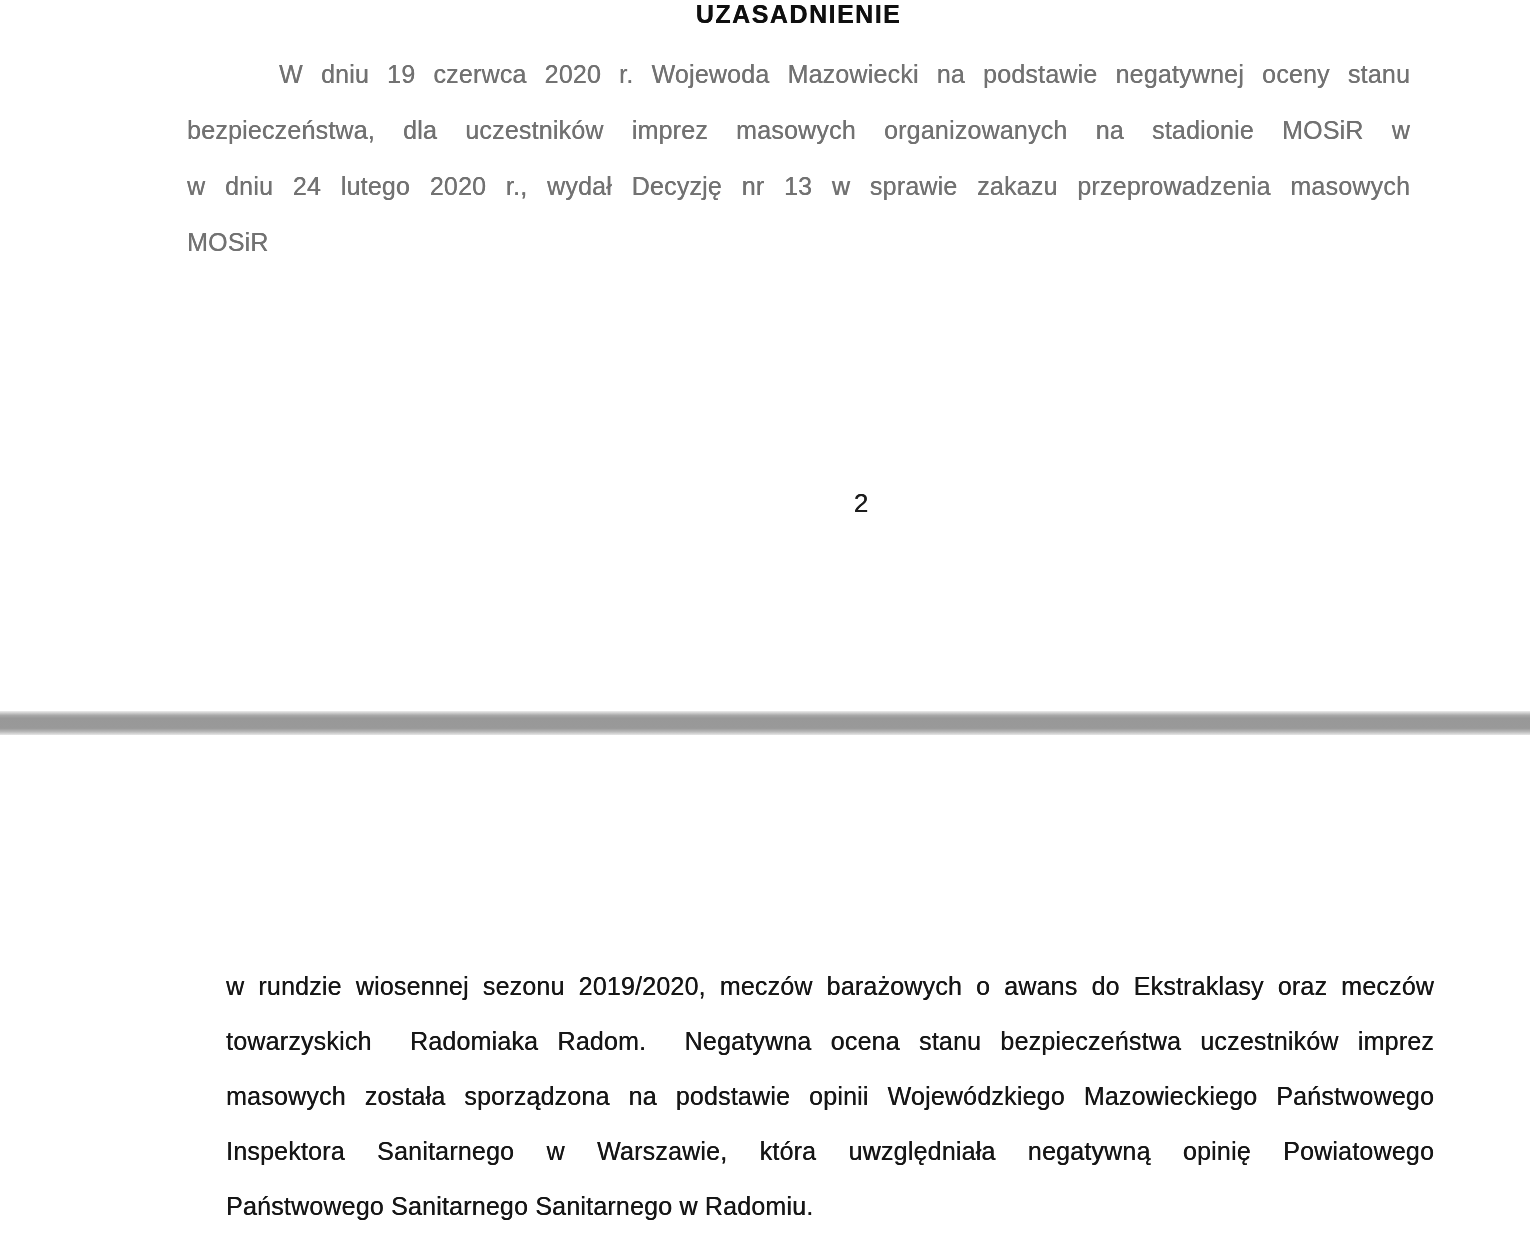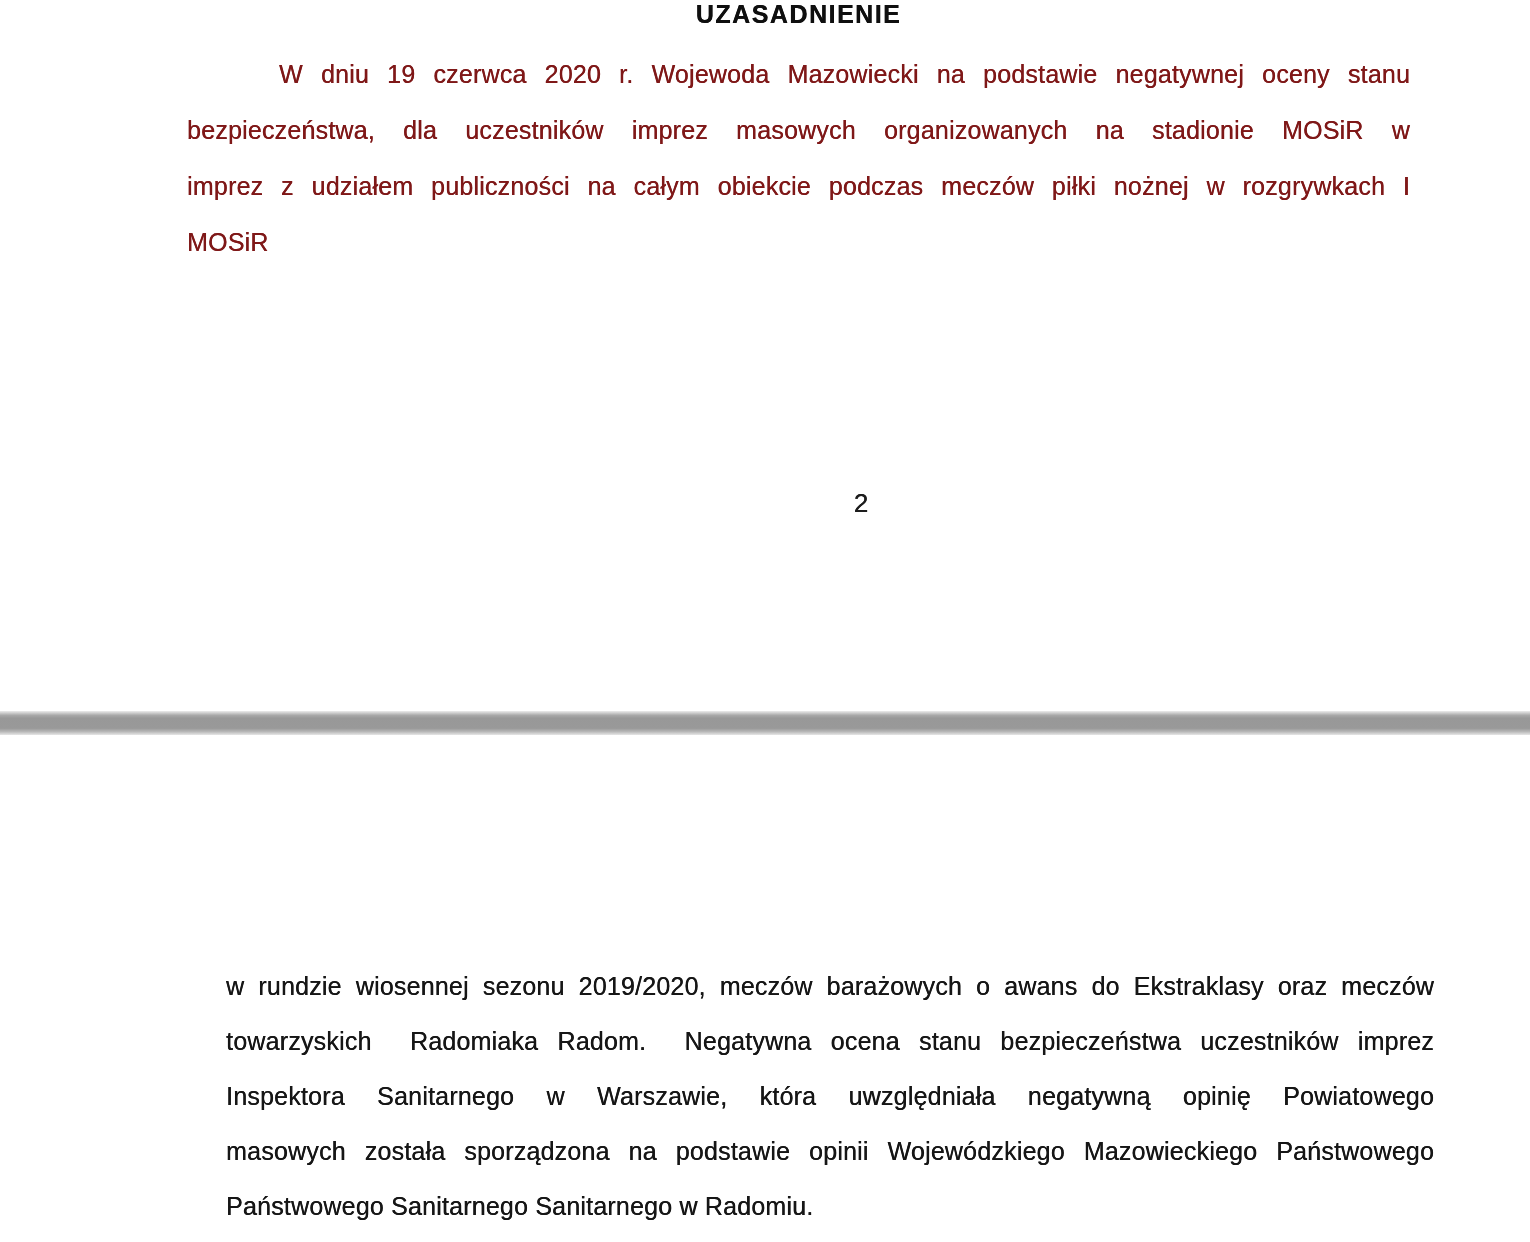--- a/index.html
+++ b/index.html
@@ -28,21 +28,21 @@
     letter-spacing: 1.5px;
     color: #141414;
     text-shadow: 0.3px 0 0 currentColor;
   }
   .page1-lines {
     position: absolute;
     left: 187px; top: 46px;
     width: 1223px;
     line-height: 56px;
     font-size: 25px;
-    color: #7f1d1d;
+    color: #737373;
     text-shadow: 0.3px 0 0 currentColor;
     letter-spacing: 0.2px;
   }
   .page2-lines {
     position: absolute;
     left: 226px; top: 959px;
     width: 1208px;
     line-height: 55px;
     font-size: 25px;
     color: #1b1b1b;
@@ -89,32 +89,32 @@
 <body>
 
 <div class="scan-canvas">
 
   <div class="scan-soft">
     <div class="doc-title">UZASADNIENIE</div>
 
     <div class="page1-lines">
       <div class="line indent">W dniu 19 czerwca 2020 r. Wojewoda Mazowiecki na podstawie negatywnej oceny stanu</div>
       <div class="line">bezpieczeństwa, dla uczestników imprez masowych organizowanych na stadionie MOSiR w</div>
-      <div class="line">imprez z udziałem publiczności na całym obiekcie podczas meczów piłki nożnej w rozgrywkach I</div>
+      <div class="line">w dniu 24 lutego 2020 r., wydał Decyzję nr 13 w sprawie zakazu przeprowadzenia masowych</div>
       <div class="line flush">MOSiR</div>
     </div>
 
     <div class="page-number">2</div>
   </div>
 
   <div class="page-divider"></div>
 
   <div class="scan-soft">
     <div class="page2-lines">
       <div class="line">w rundzie wiosennej sezonu 2019/2020, meczów barażowych o awans do Ekstraklasy oraz meczów</div>
       <div class="line">towarzyskich&nbsp; Radomiaka Radom. &nbsp;Negatywna ocena stanu bezpieczeństwa uczestników imprez</div>
+      <div class="line">masowych została sporządzona na podstawie opinii Wojewódzkiego Mazowieckiego Państwowego</div>
       <div class="line">Inspektora Sanitarnego w Warszawie, która uwzględniała negatywną opinię Powiatowego</div>
-      <div class="line">masowych została sporządzona na podstawie opinii Wojewódzkiego Mazowieckiego Państwowego</div>
       <div class="line flush">Państwowego Sanitarnego Sanitarnego w Radomiu.</div>
     </div>
   </div>
 
 </div>
 
 </body></html>

